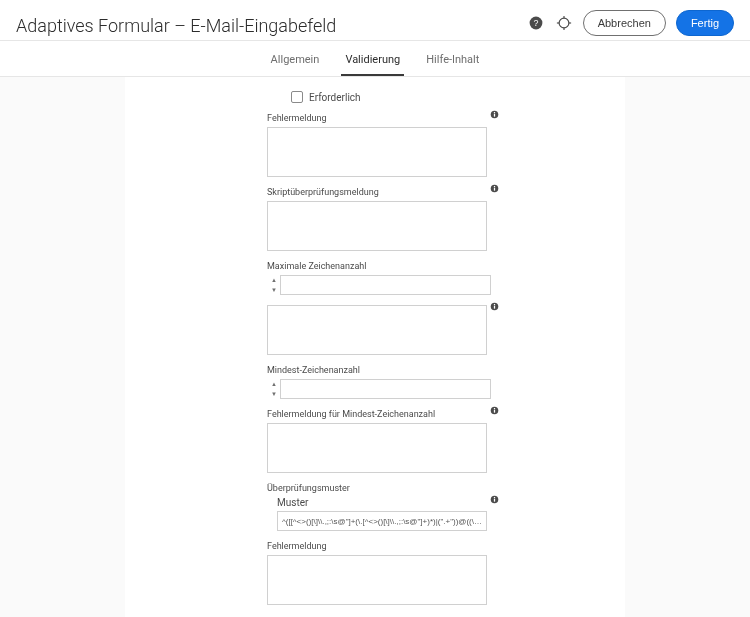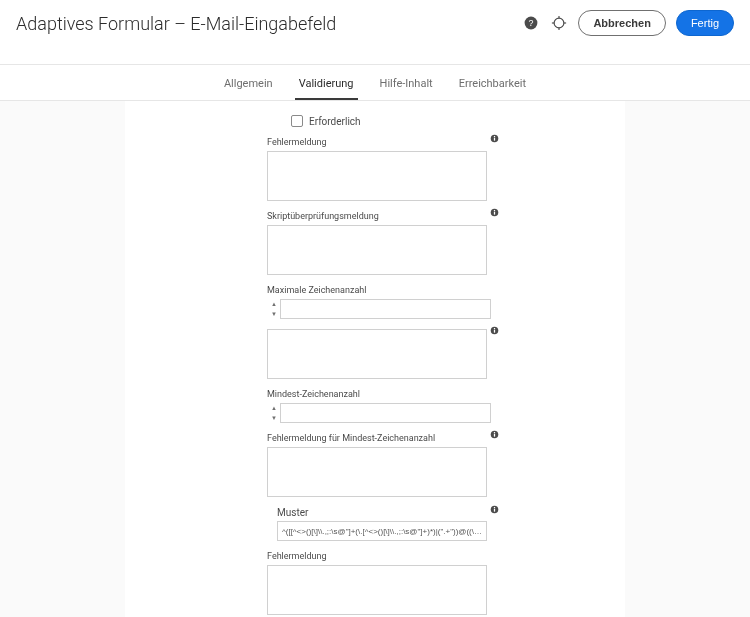--- a/index.html
+++ b/index.html
@@ -17,23 +17,23 @@
     margin: 0;
     width: 750px;
     height: 617px;
     background: var(--page-bg);
     font-family: -apple-system, BlinkMacSystemFont, "Segoe UI", Roboto, Helvetica, Arial, sans-serif;
     color: var(--text);
     font-size: 12px;
   }
   .header {
     display: flex;
-    align-items: center;
+    align-items: flex-end;
     justify-content: space-between;
-    padding: 10px 16px 28px 16px;
+    padding: 10px 16px 4px 16px;
     border-bottom: 1px solid var(--border-light);
     background: var(--bg);
   }
   .title {
     font-size: 18px;
     font-weight: 300;
     color: #2c2c2c;
   }
   .header-actions {
     display: flex;
@@ -51,21 +51,20 @@
     padding: 4px 14px;
     font-size: 11px;
     line-height: 16px;
     cursor: pointer;
     white-space: nowrap;
   }
   .btn-secondary {
     background: #ffffff;
     border: 1.5px solid #707070;
     color: #3a3a3a;
-    font-weight: bold;
   }
   .btn-primary {
     background: var(--accent);
     border: 1.5px solid var(--accent-border);
     color: #fff;
   }
   .tabs {
     display: flex;
     justify-content: center;
     gap: 18px;
@@ -211,21 +210,20 @@
     </span>
     <button class="btn btn-secondary">Abbrechen</button>
     <button class="btn btn-primary">Fertig</button>
   </div>
 </div>
 
 <div class="tabs">
   <div class="tab">Allgemein</div>
   <div class="tab active">Validierung</div>
   <div class="tab">Hilfe-Inhalt</div>
-  <div class="tab">Erreichbarkeit</div>
 </div>
 
 <div class="panel">
   <div class="form-wrap">
 
     <div class="checkbox-row">
       <span class="checkbox"></span>
       <span>Erforderlich</span>
     </div>
 
@@ -292,20 +290,21 @@
             <circle cx="5" cy="5" r="4.2" fill="#4b4b4b"></circle>
             <rect x="4.3" y="4.2" width="1.4" height="3.2" fill="#fff"></rect>
             <rect x="4.3" y="2.2" width="1.4" height="1.4" fill="#fff"></rect>
           </svg>
       </span>
       <label class="label">Fehlermeldung für Mindest-Zeichenanzahl</label>
       <textarea class="textarea" style=""></textarea>
     </div>
 
     <div class="row">
+      <label class="label">Überprüfungsmuster</label>
       <div style="position:relative">
         <span class="info-dot" style="top:-2px; right:-8px">
           <svg viewBox="0 0 10 10">
               <circle cx="5" cy="5" r="4.2" fill="#4b4b4b"></circle>
               <rect x="4.3" y="4.2" width="1.4" height="3.2" fill="#fff"></rect>
               <rect x="4.3" y="2.2" width="1.4" height="1.4" fill="#fff"></rect>
             </svg>
         </span>
         <label class="label-sub">Muster</label>
         <input class="textinput" value="^([[^&lt;&gt;()[\]\\.,;:\s@&quot;]+(\.[^&lt;&gt;()[\]\\.,;:\s@&quot;]+)*)|(&quot;.+&quot;))@((\[[0-9]{1,3}\.[0-9]{1,3}\.[0-9]{1,3}\.[0-9]{1,3}\])|(([a-zA-Z\-0-9]+\.)+[a-zA-Z]{2,}))$" style="">

